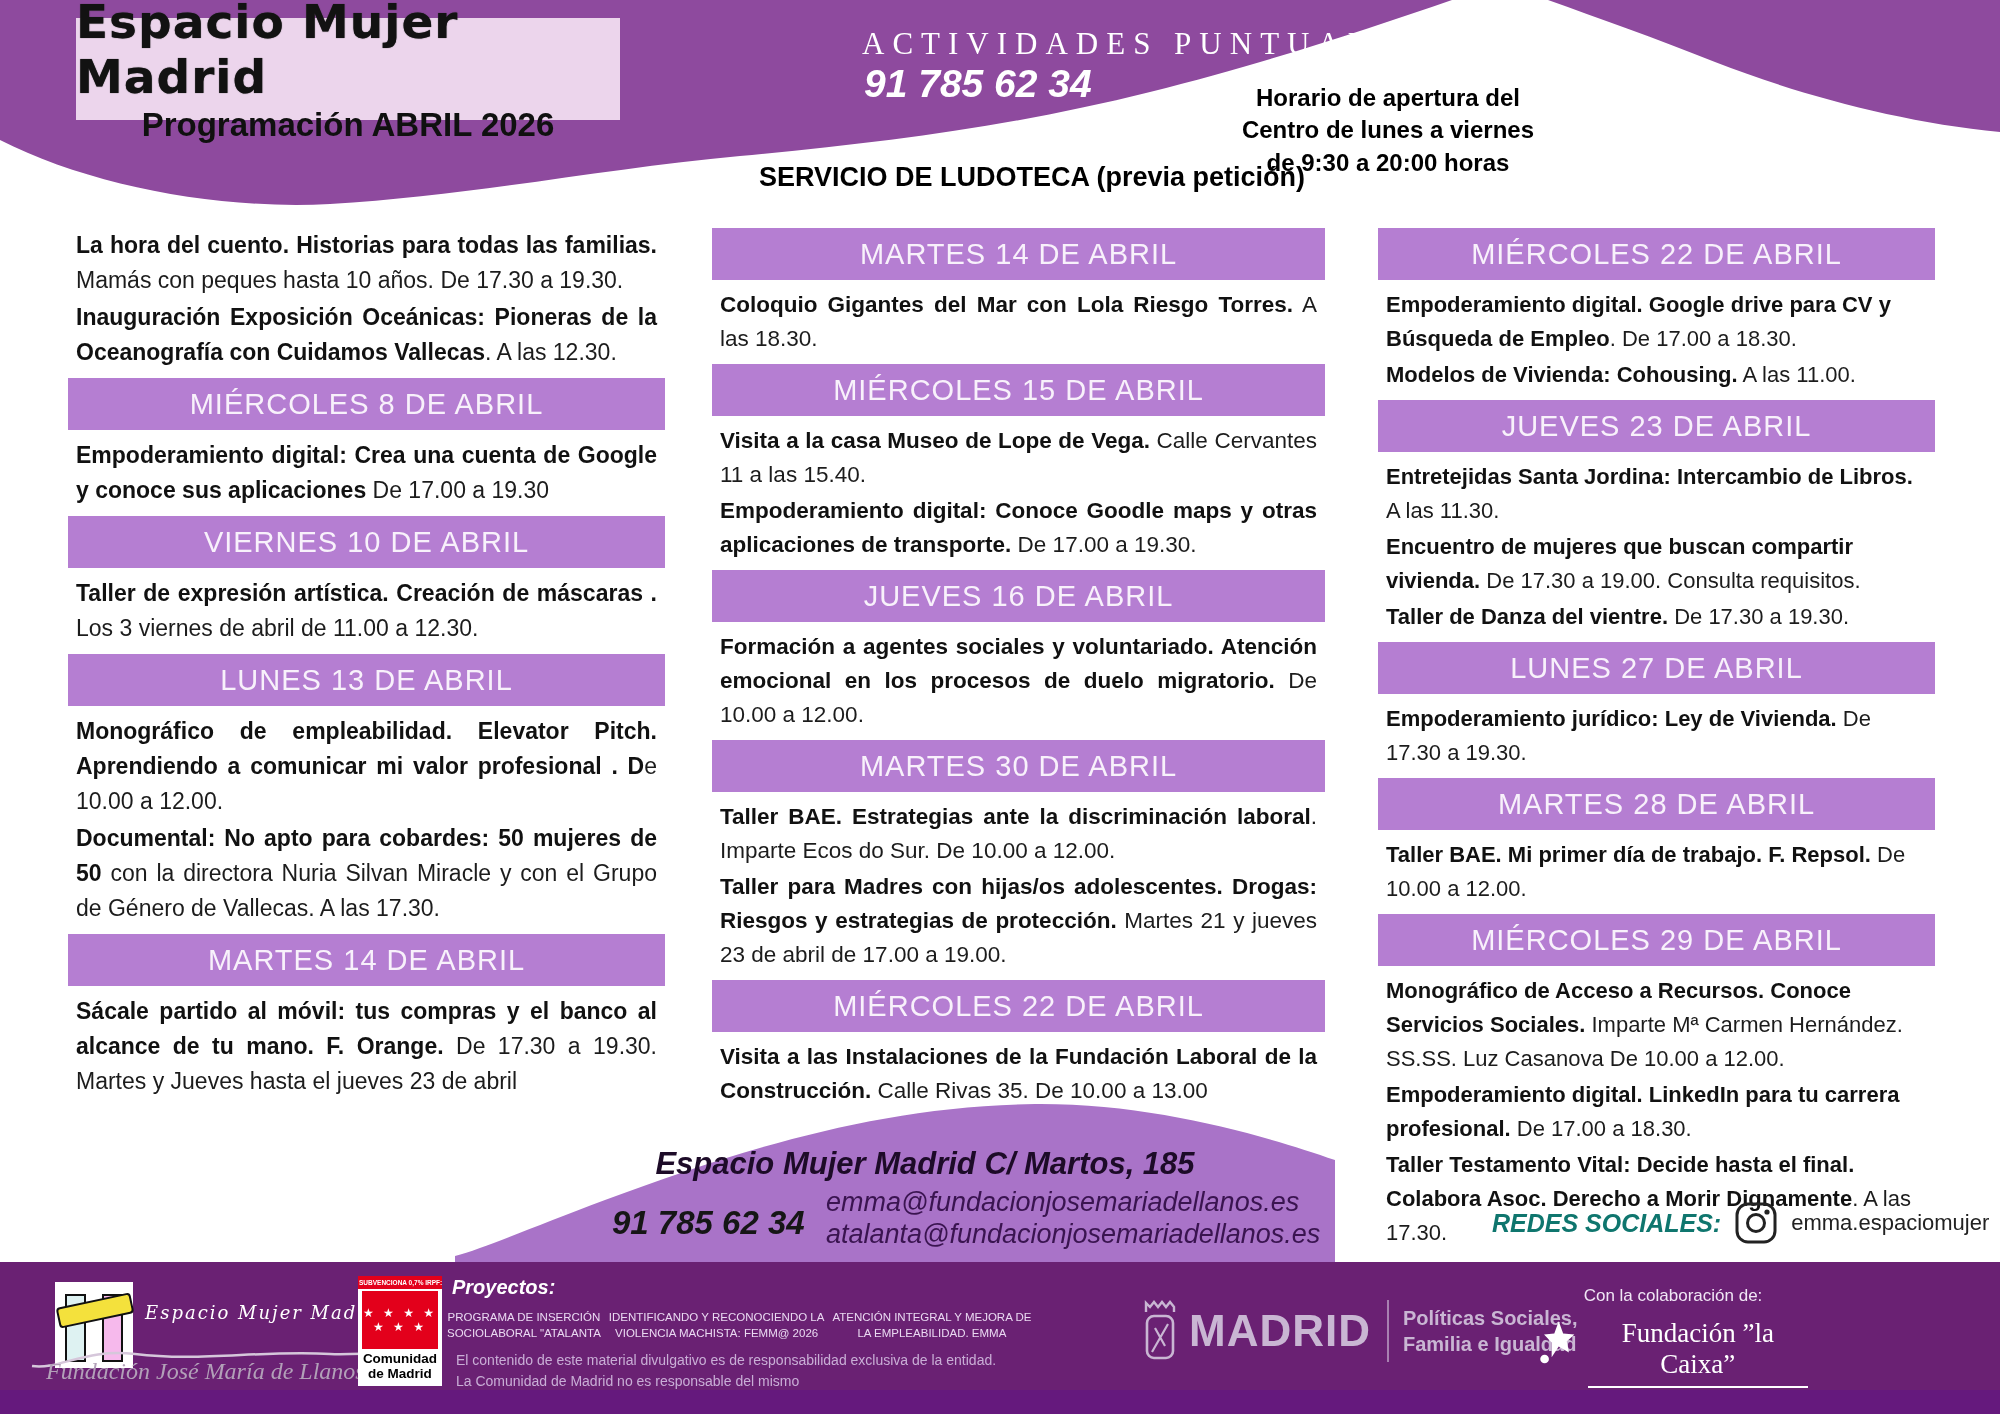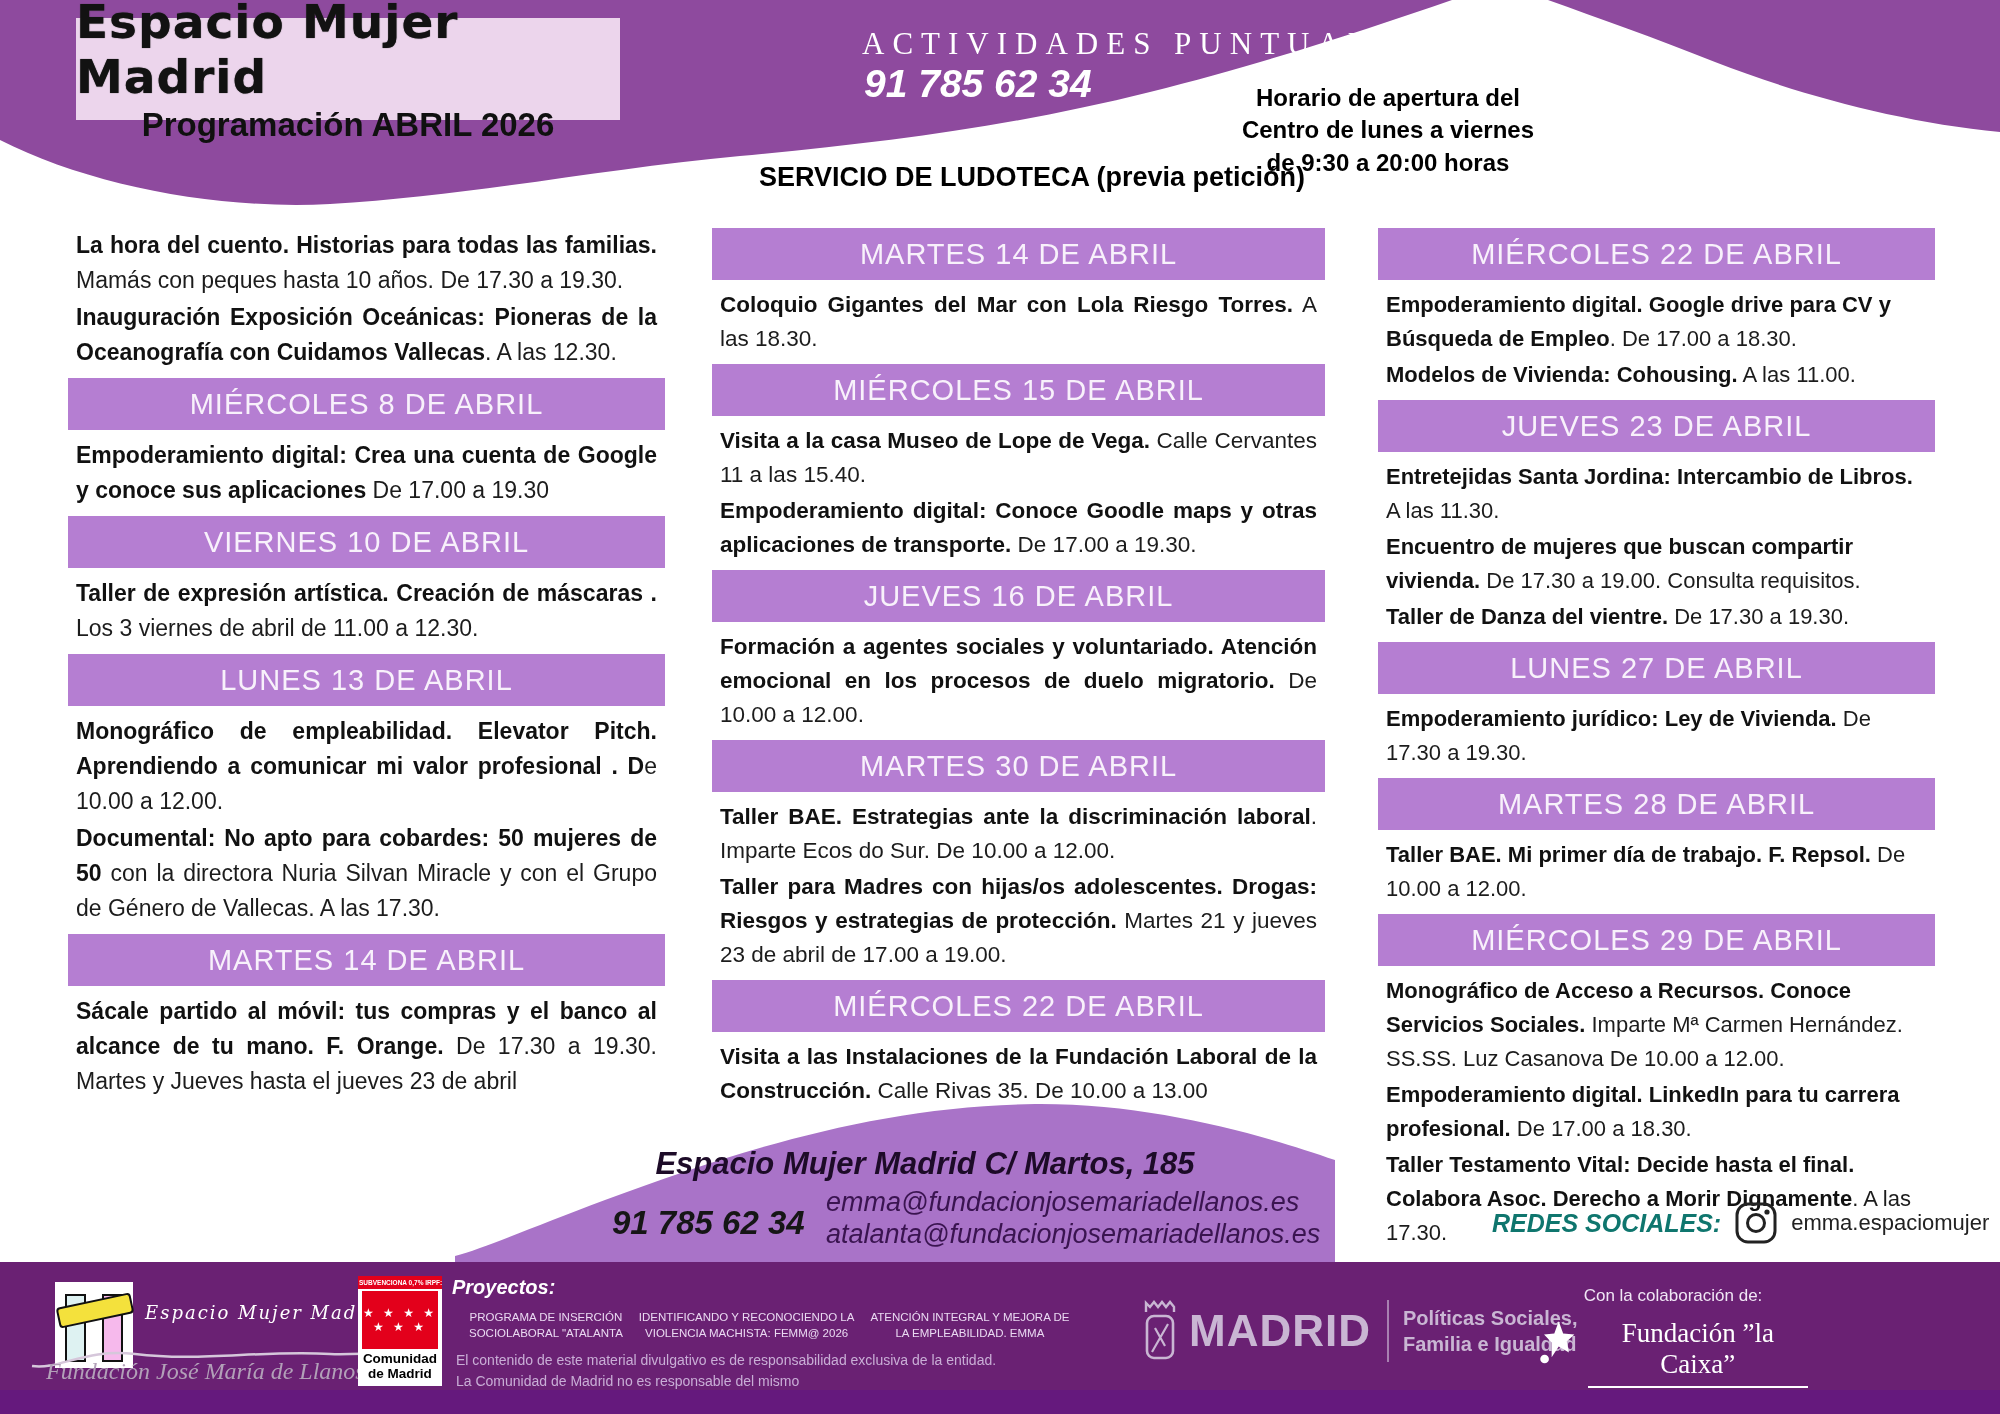--- a/index.html
+++ b/index.html
@@ -65,21 +65,21 @@
   .org-name{position:absolute;left:46px;top:96px;font-family:"Liberation Serif",serif;font-style:italic;
             font-size:24px;color:#b2a0b8;}
 
   .cam{position:absolute;left:358px;top:14px;width:84px;background:#fff;text-align:center;padding-bottom:4px;}
   .cam-strip{background:#e3001b;color:#fff;font-size:6.5px;font-weight:700;padding:3px 1px;white-space:nowrap;overflow:hidden;}
   .cam-flag{background:#e3001b;height:58px;margin:2px 4px 3px;color:#fff;display:flex;flex-direction:column;
             align-items:center;justify-content:center;line-height:14px;font-size:12px;letter-spacing:3px;}
   .cam-name{font-size:13.5px;font-weight:800;color:#000;line-height:1.1;white-space:pre-line;}
 
   .proyectos-label{position:absolute;left:452px;top:14px;font-size:20px;font-weight:700;font-style:italic;color:#fff;}
-  .projects{position:absolute;left:469px;top:47px;display:flex;gap:16px;}
+  .projects{position:absolute;left:447px;top:47px;display:flex;gap:8px;}
   .project{font-size:11.5px;color:#ead9f2;line-height:1.4;text-align:center;white-space:pre-line;}
   .disclaimer{position:absolute;left:456px;top:88px;font-size:14px;color:#c9aed6;line-height:1.5;white-space:pre-line;}
 
   .madrid{position:absolute;left:1143px;top:36px;display:flex;align-items:center;color:#c9b6d3;}
   .madrid-word{font-size:44px;font-weight:700;letter-spacing:1px;margin-left:12px;}
   .madrid-div{width:2px;height:62px;background:#c9b6d3;opacity:.65;margin:0 14px 0 16px;}
   .madrid-dept{font-size:20px;font-weight:700;line-height:1.3;white-space:pre-line;}
 
   .caixa{position:absolute;left:1538px;top:24px;width:270px;text-align:center;color:#fff;}
   .caixa-colab{font-size:17px;color:#f0e6f5;}

